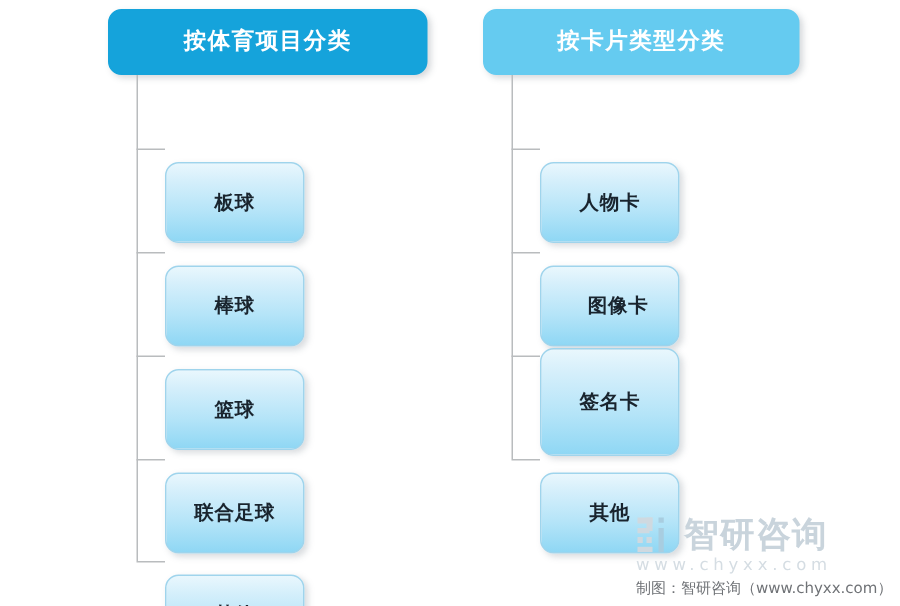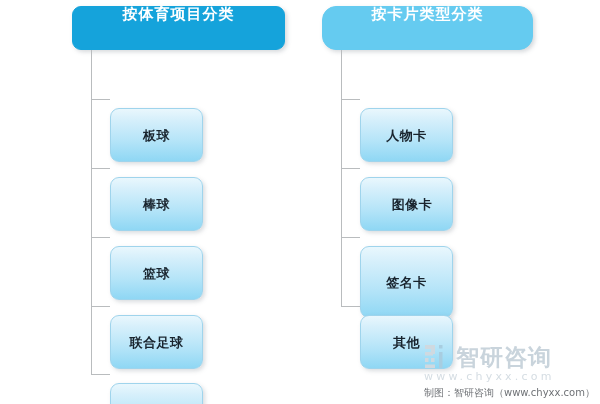--- a/index.html
+++ b/index.html
@@ -26,23 +26,25 @@
     position: absolute;
     height: 1px;
     background: #b9bcbe;
   }
 
   
   .root-box {
     position: absolute;
     border-radius: 9px;
     display: flex;
+    align-items: center;
     justify-content: center;
     box-sizing: border-box;
     box-shadow: 2px 2px 4px rgba(120,130,140,0.30);
+    font-family: Liberation Mono, monospace;
   }
   .root-box .root-label {
     color: #ffffff;
     font-size: 15px;
     font-weight: bold;
     letter-spacing: 1px;
     line-height: 1;
   }
   .root-left {
     background: #15a3db;
@@ -146,38 +148,38 @@
   <div class="child-box" style="left:110px; top:141px; width:93px; height:54px;">
     <span class="child-label">棒球</span>
   </div>
   <div class="child-box" style="left:110px; top:279px; width:93px; height:54px;">
     <span class="child-label">联合足球</span>
   </div>
   <div class="child-box" style="left:110px; top:347px; width:93px; height:54px;">
     <span class="child-label">其他</span>
   </div>
 
-  <div class="root-box root-right" style="left:322px; top:6px; width:211px; height:44px;border-radius:14px;">
+  <div class="root-box root-right" style="left:322px; top:6px; width:211px; height:44px;">
     <span class="root-label">按卡片类型分类</span>
   </div>
 
   <div class="trunk" style="left:341px; top:50px; height:256px;"></div>
 
   <div class="branch" style="left:341px; top:99px; width:19px;"></div>
   <div class="branch" style="left:341px; top:168px; width:19px;"></div>
   <div class="branch" style="left:341px; top:237px; width:19px;"></div>
   <div class="branch" style="left:341px; top:306px; width:19px;"></div>
 
   <div class="child-box" style="left:360px; top:72px; width:93px; height:54px;">
     <span class="child-label">人物卡</span>
   </div>
   <div class="child-box" style="left:360px; top:141px; width:93px; height:54px;padding-left:11px;">
     <span class="child-label">图像卡</span>
   </div>
-  <div class="child-box" style="left:360px; top:210px; width:93px; height:72px;text-align:right;">
+  <div class="child-box" style="left:360px; top:196px; width:93px; height:72px;text-align:right;">
     <span class="child-label">签名卡</span>
   </div>
   <div class="child-box" style="left:360px; top:279px; width:93px; height:54px;">
     <span class="child-label">其他</span>
   </div>
 
   <div id="watermark">
     <div id="wm-logo-row">
       <svg id="wm-mark" viewBox="0 0 26 26">
         <rect x="1" y="1" width="10" height="4" fill="#cfd9e0"></rect>

